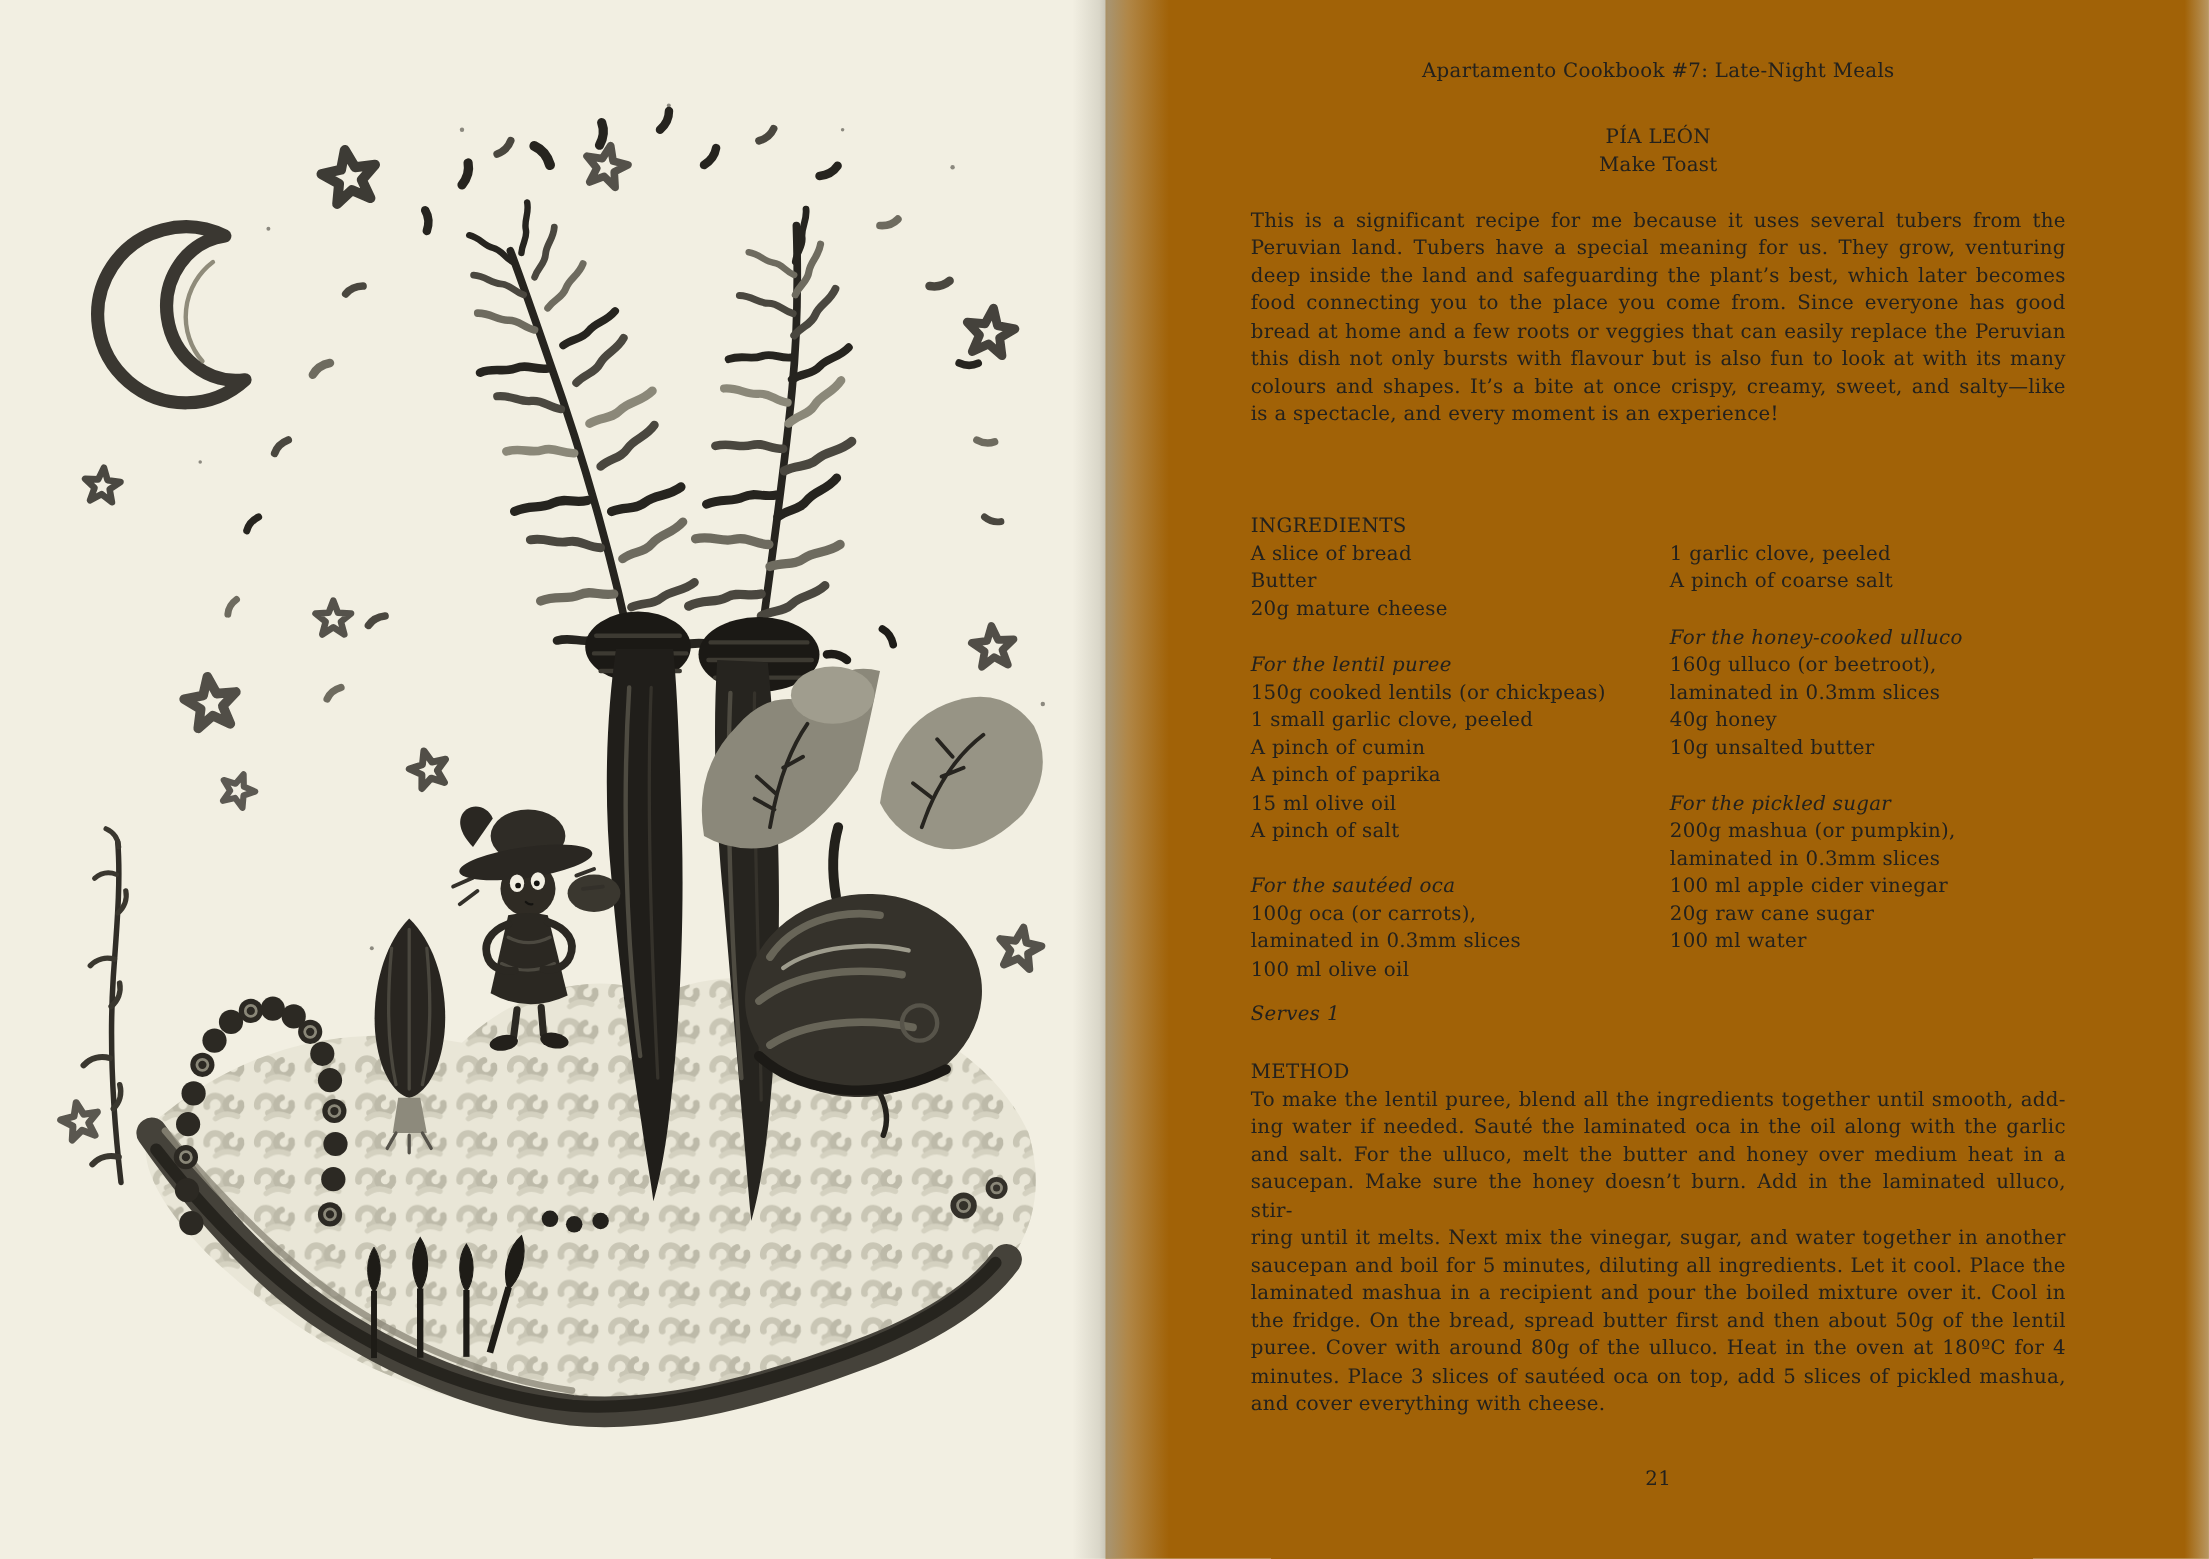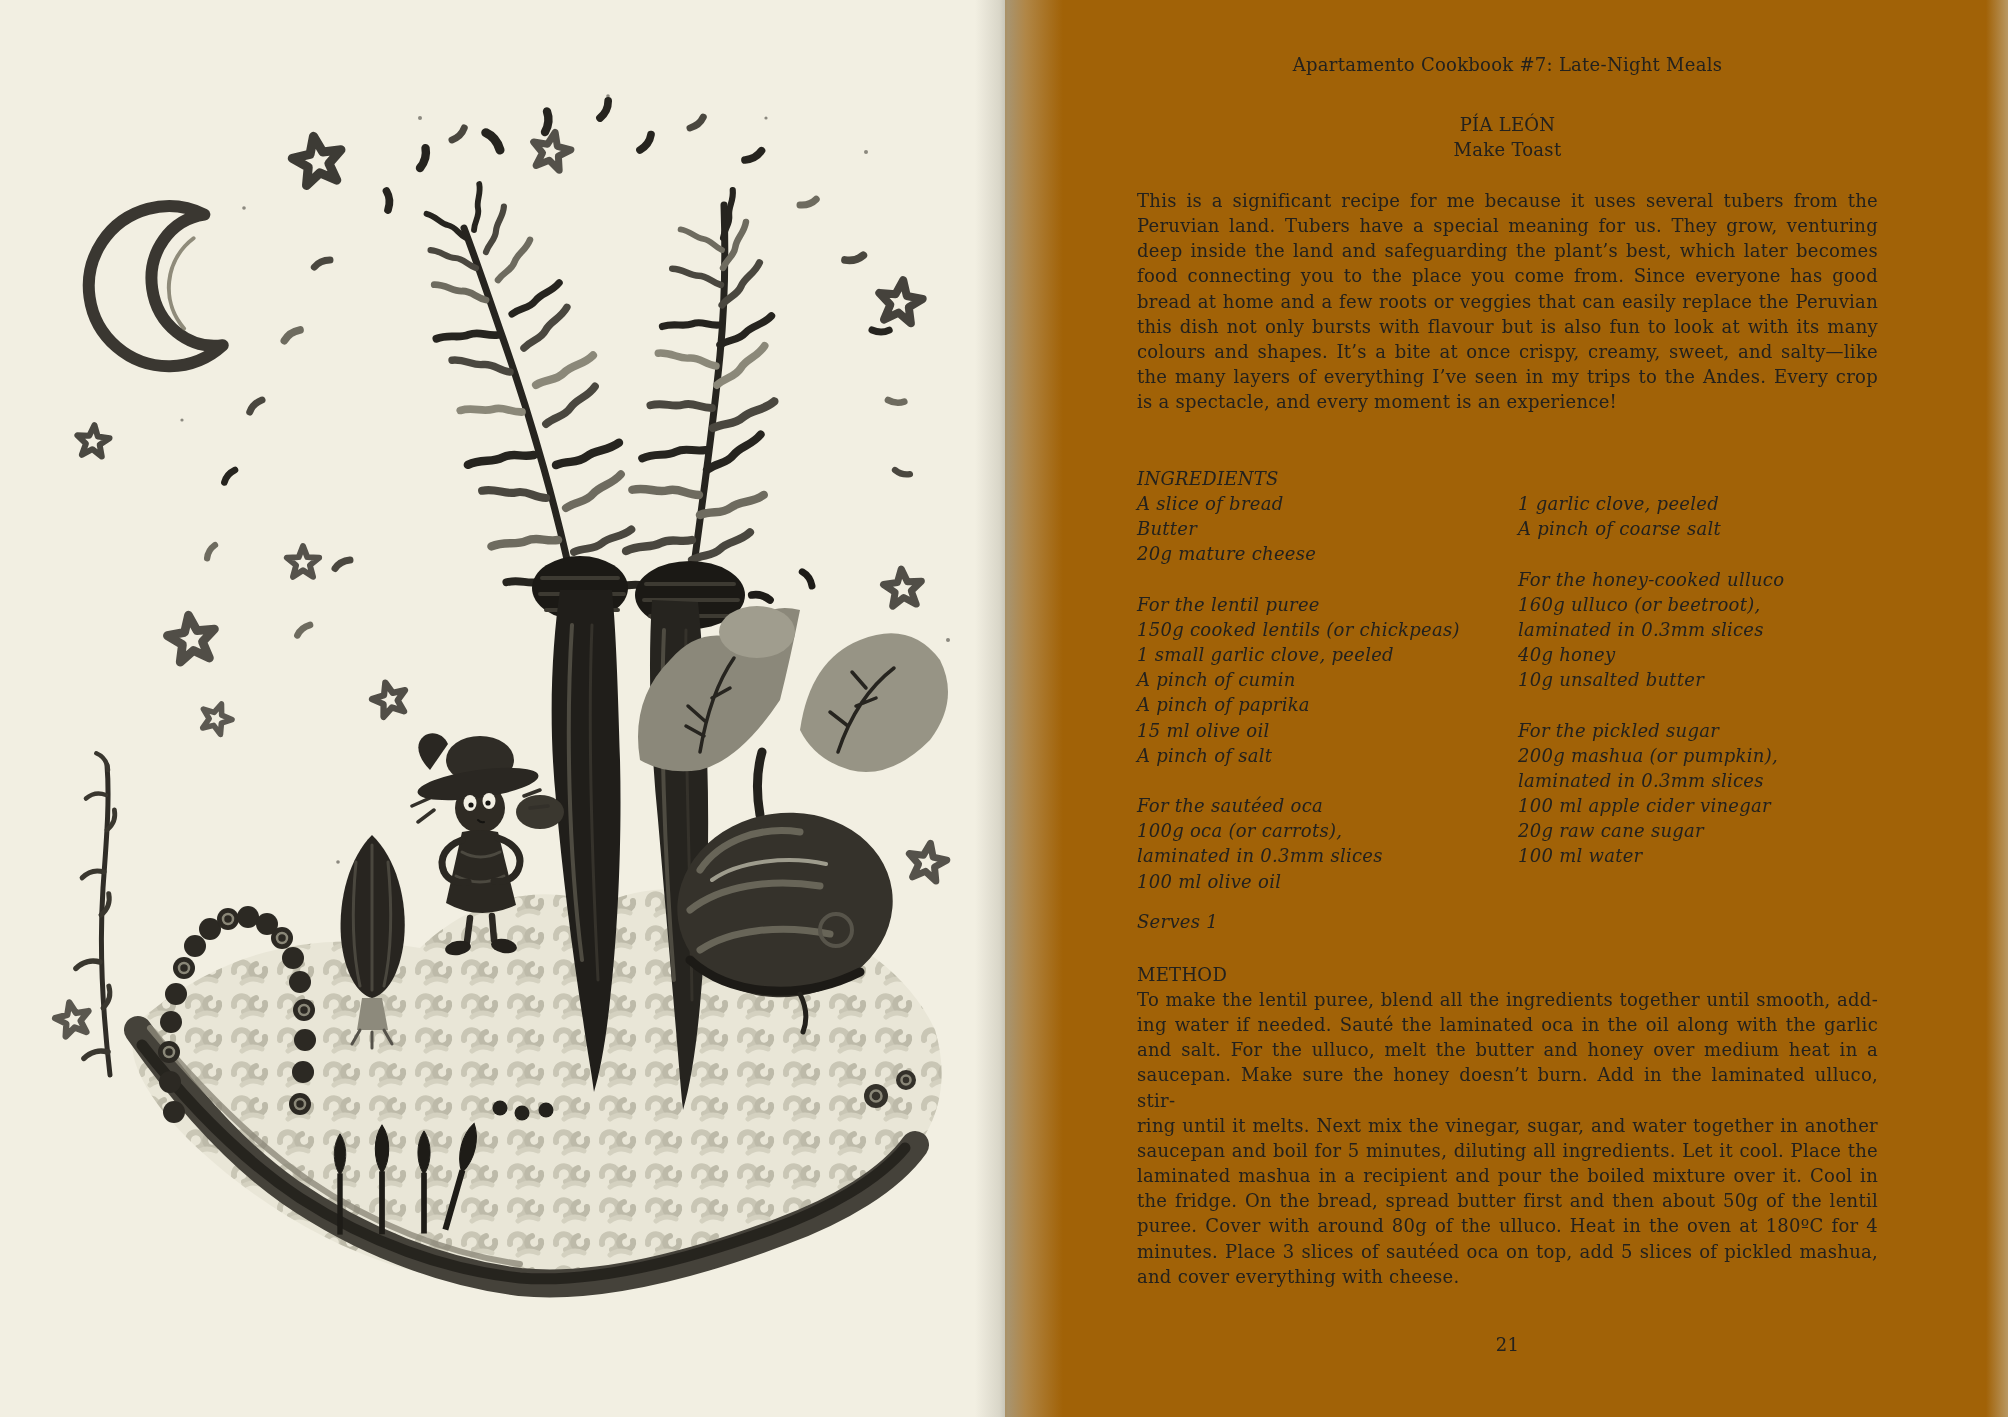--- a/index.html
+++ b/index.html
@@ -15,21 +15,21 @@
     background:linear-gradient(90deg,rgba(205,202,188,0) 0%,rgba(188,185,170,0.45) 22%,rgba(172,169,154,0.70) 30%,rgba(205,202,189,0.35) 46%,rgba(244,241,230,0) 80%);}
   #right-edge{position:absolute;right:0;top:0;width:22px;height:1417px;pointer-events:none;
     background:linear-gradient(90deg,rgba(225,222,208,0) 0%,rgba(208,205,190,0.5) 100%);}
   .rp-content{position:absolute;left:132px;width:741px;}
   .center{text-align:center;}
   .line{line-height:25.15px;font-size:18px;letter-spacing:0.015em;min-height:25.15px;}
   .jline{line-height:25.15px;font-size:18px;letter-spacing:0.015em;min-height:25.15px;
     text-align:justify;text-align-last:justify;}
   .jline.last-line{text-align-last:left;}
   .ing-col{position:absolute;top:0;}
-  .ing-line{line-height:25.15px;font-size:18px;letter-spacing:0.015em;min-height:25.15px;white-space:nowrap;font-style:italic;}
+  .ing-line{line-height:25.15px;font-size:18px;letter-spacing:0.015em;min-height:25.15px;white-space:nowrap;}
   .ing-line.group{font-style:italic;}
   .italic{font-style:italic;}
   svg{display:block;}
 </style>
 </head>
 <body>
 
 <div id="left-page">
 <svg width="1005" height="1417" viewBox="0 0 1005 1417">
   <defs>
@@ -312,21 +312,20 @@
 
   <div class="rp-content" style="top:188px;">
 
   <div class="jline">This is a significant recipe for me because it uses several tubers from the</div>
       <div class="jline">Peruvian land. Tubers have a special meaning for us. They grow, venturing</div>
       <div class="jline">deep inside the land and safeguarding the plant’s best, which later becomes</div>
       <div class="jline">food connecting you to the place you come from. Since everyone has good</div>
       <div class="jline">bread at home and a few roots or veggies that can easily replace the Peruvian</div>
       <div class="jline">this dish not only bursts with flavour but is also fun to look at with its many</div>
       <div class="jline">colours and shapes. It’s a bite at once crispy, creamy, sweet, and salty—like</div>
-      <div class="jline">the many layers of everything I’ve seen in my trips to the Andes. Every crop</div>
       <div class="jline last-line">is a spectacle, and every moment is an experience!</div>
     </div>
 
   <div class="rp-content" style="top:466px;height:440px;">
     <div class="ing-col" style="left:0;width:372px;">
 
     <div class="ing-line heading">INGREDIENTS</div>
         <div class="ing-line item">A slice of bread</div>
         <div class="ing-line item">Butter</div>
         <div class="ing-line item">20g mature cheese</div>

